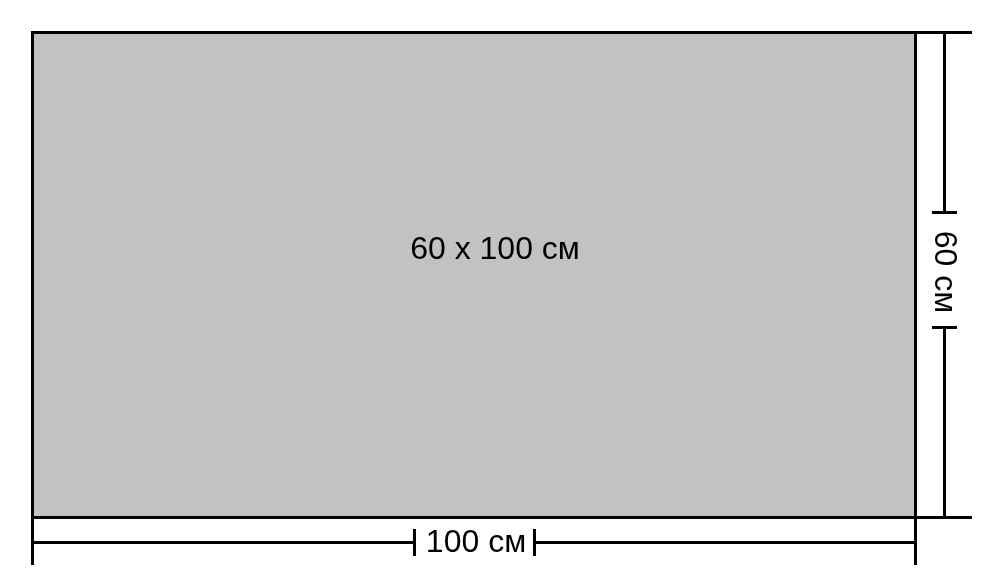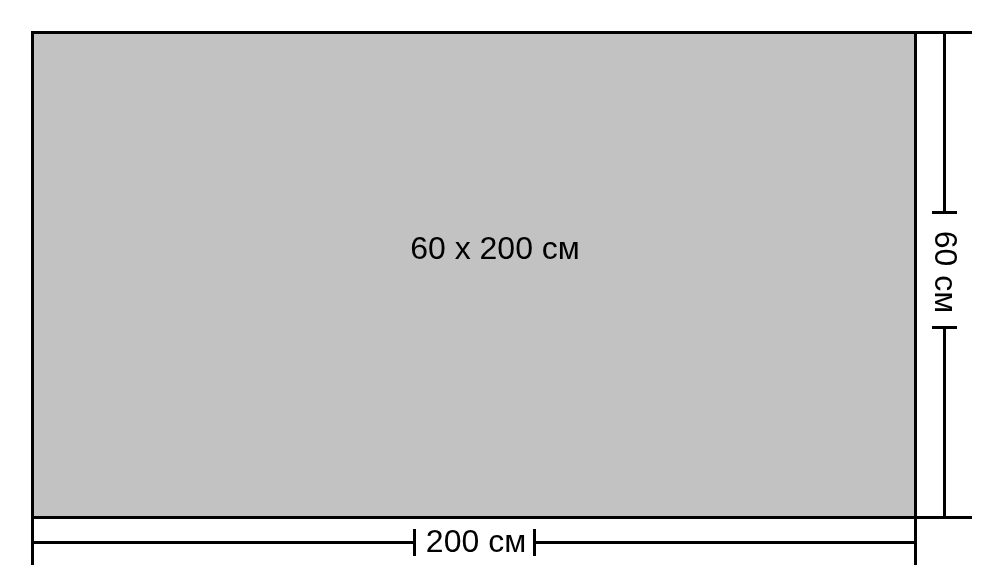--- a/index.html
+++ b/index.html
@@ -68,32 +68,32 @@
   .tick-h-left  { left: 413px; top: 529px; height: 27px; }
   .tick-h-right { left: 533px; top: 529px; height: 27px; }
 </style>
 </head>
 <body>
 
 <div class="canvas">
 
   <div class="panel"></div>
 
-  <div class="label center-label">60 x 200 см</div>
+  <div class="label center-label">60 x 100 см</div>
 
   <div class="hline ext-top-right"></div>
   <div class="hline ext-bottom-right-h"></div>
   <div class="vline ext-left-down"></div>
   <div class="vline ext-right-down"></div>
 
   <div class="vline dim-v-upper"></div>
   <div class="hline tick-v-upper"></div>
   <div class="label height-label">60 см</div>
   <div class="hline tick-v-lower"></div>
   <div class="vline dim-v-lower"></div>
 
   <div class="hline dim-h-left"></div>
   <div class="vline tick-h-left"></div>
-  <div class="label width-label">200 см</div>
+  <div class="label width-label">100 см</div>
   <div class="vline tick-h-right"></div>
   <div class="hline dim-h-right"></div>
 
 </div>
 
 </body></html>

